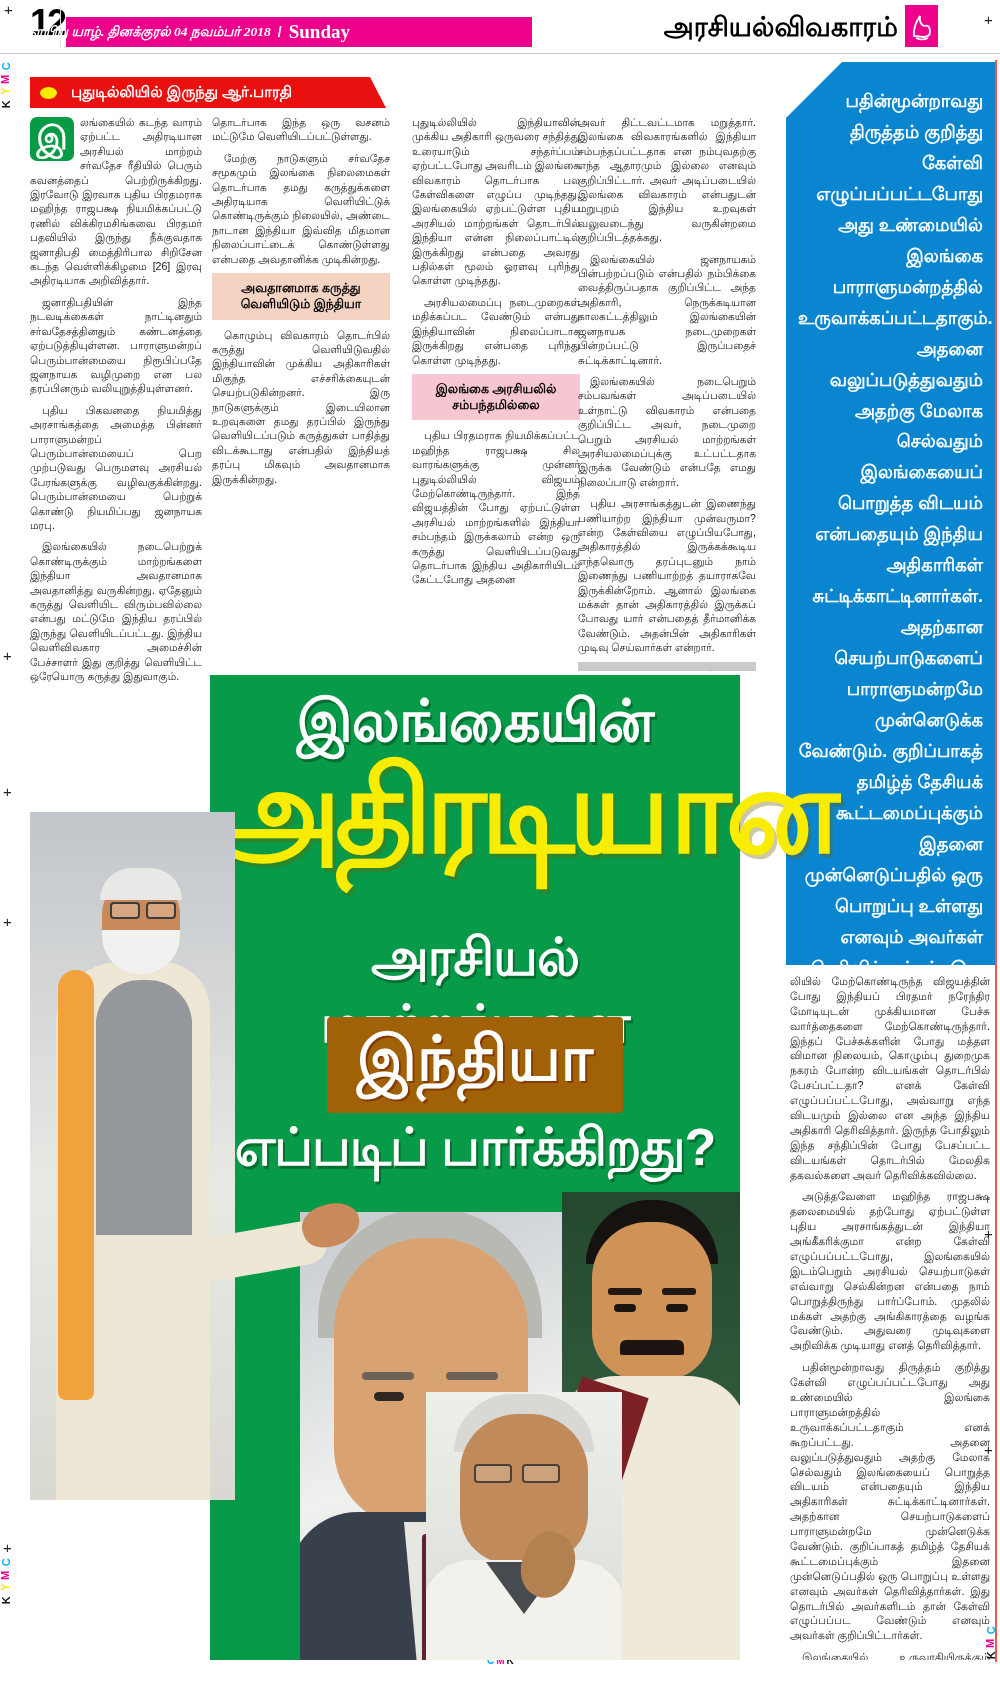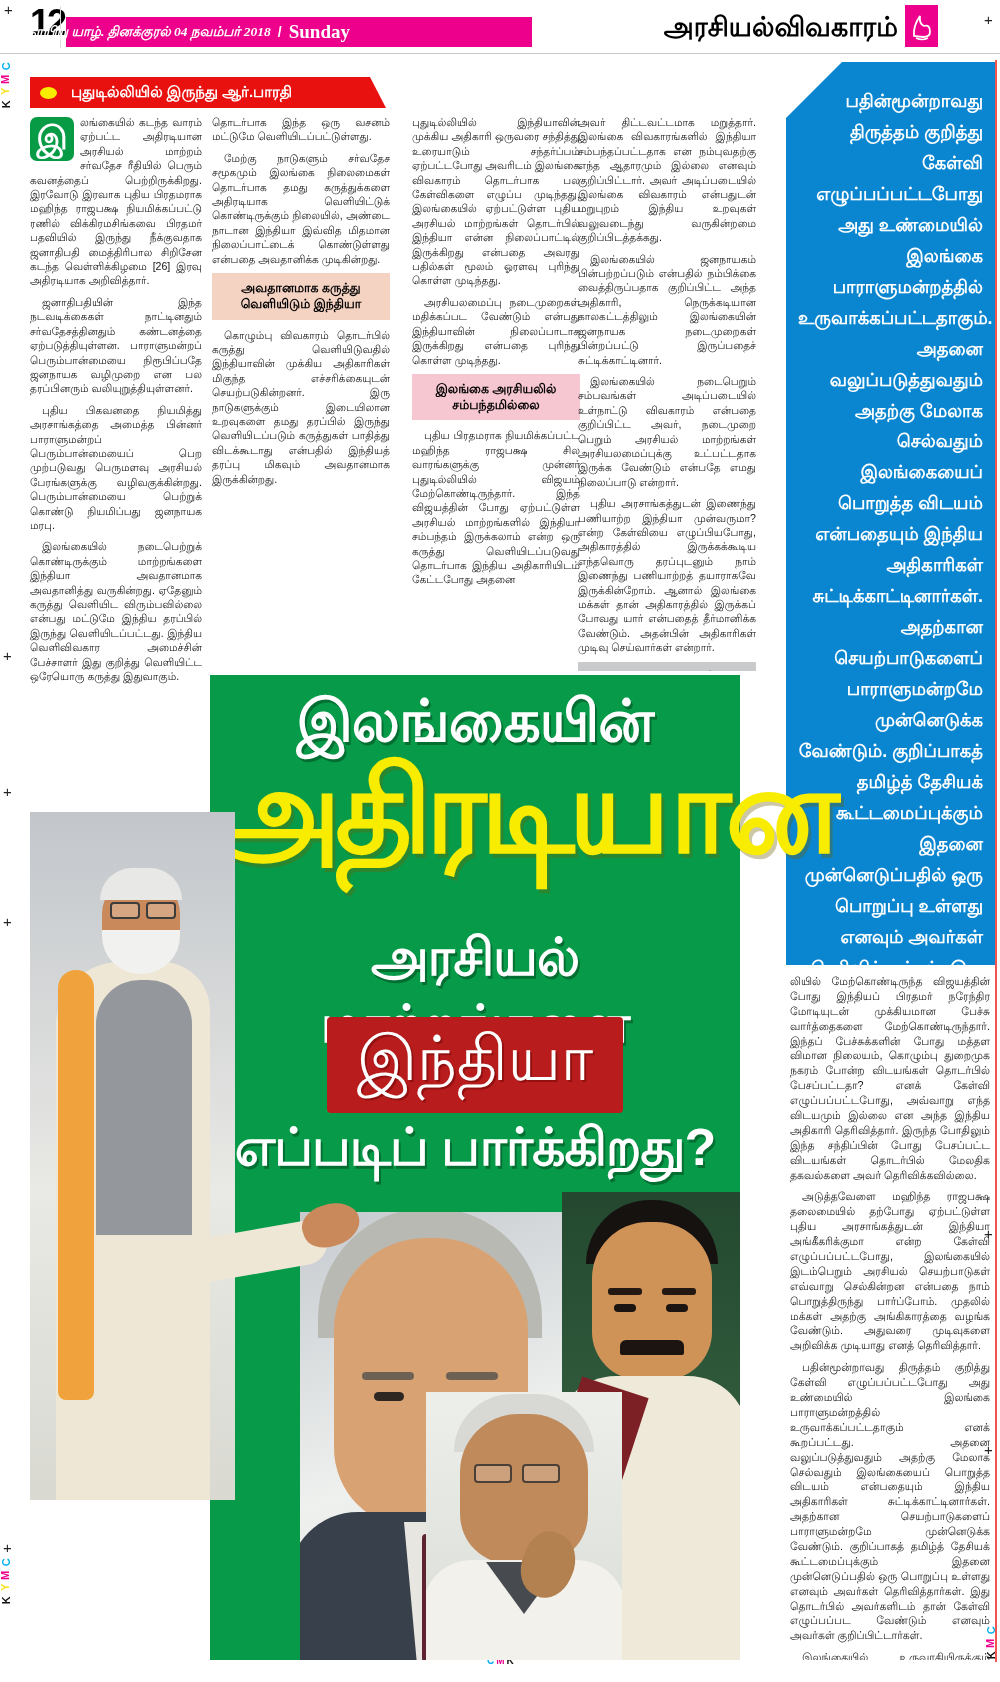--- a/index.html
+++ b/index.html
@@ -66,21 +66,21 @@
              padding:24px 12px 10px 12px;box-sizing:border-box;overflow:hidden;}
 
   
   .greenbox{position:absolute;left:210px;top:675px;width:530px;height:985px;background:#079B49;z-index:1;}
   .h-line{position:absolute;width:100%;text-align:center;font-weight:bold;color:#fff;}
   .h1{top:12px;font-size:58px;text-shadow:2px 3px 0 rgba(0,55,20,.45);letter-spacing:-1px;}
   .h2{top:68px;font-size:118px;color:#F8EC00;letter-spacing:-6px;
       text-shadow:3px 4px 0 rgba(110,95,0,.35);font-stretch:condensed;}
   .h3{top:252px;font-size:52px;text-shadow:2px 3px 0 rgba(0,55,20,.45);letter-spacing:-1px;}
   .h4wrap{top:342px;}
-  .h4box{display:inline-block;background:#b91c1c;color:#fff;font-size:62px;font-weight:normal;
+  .h4box{display:inline-block;background:#a16207;color:#fff;font-size:62px;font-weight:bold;
          padding:6px 30px 10px 30px;border-radius:4px;text-shadow:2px 2px 0 rgba(90,0,0,.4);}
   .h5{top:442px;font-size:52px;text-shadow:2px 3px 0 rgba(0,55,20,.45);letter-spacing:-1px;}
 
   
   .photo{position:absolute;overflow:hidden;}
   .photo-modi{left:30px;top:812px;width:205px;height:688px;z-index:6;
               background:linear-gradient(180deg,#c2c6cb,#e9e9e5 55%,#d9d9d2);overflow:visible;}
   .modi-body{position:absolute;left:26px;top:150px;width:154px;height:538px;background:#efe7d6;
              border-radius:64px 48px 0 0;}
   .modi-shawl{position:absolute;left:28px;top:158px;width:36px;height:430px;background:#f0a23c;

